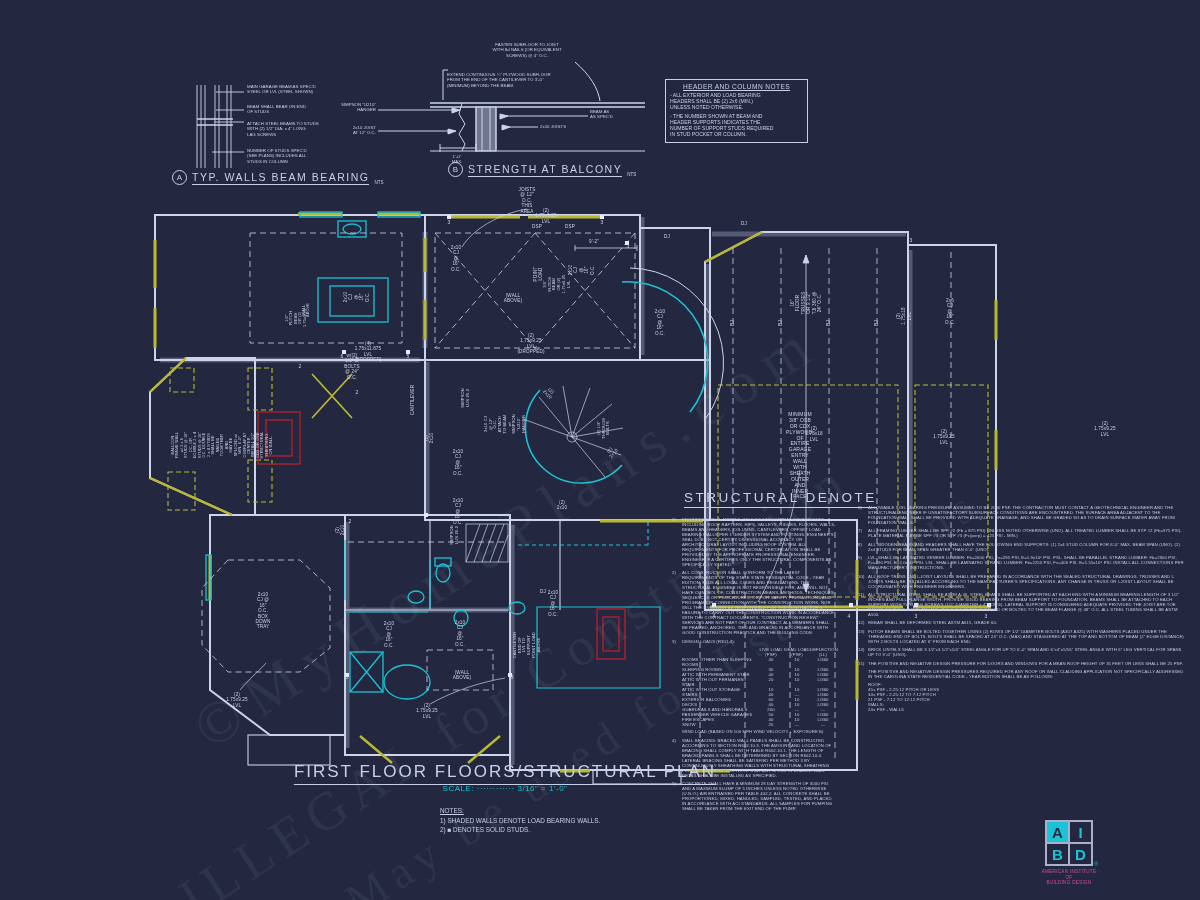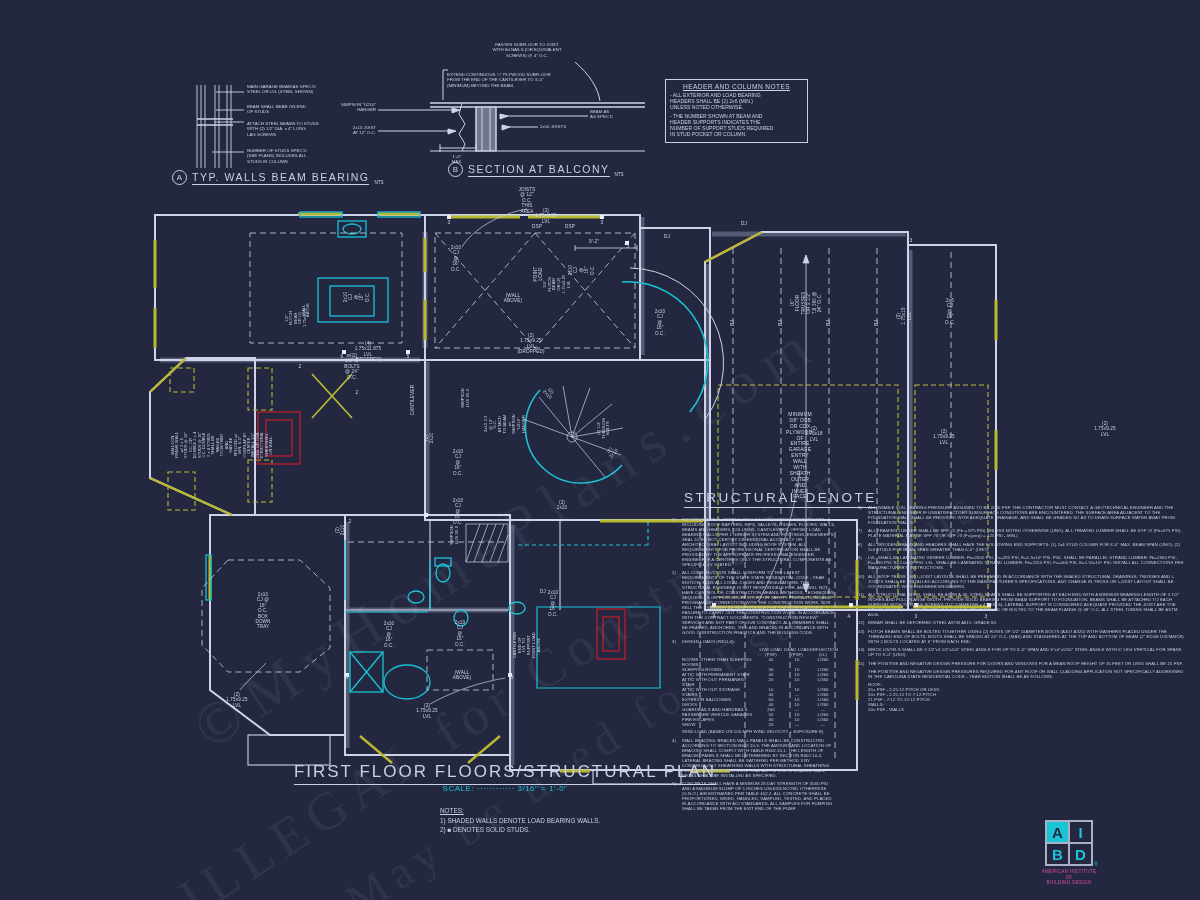--- a/index.html
+++ b/index.html
@@ -237,21 +237,21 @@
 (SEE PLANS) INCLUDES ALL
 STUDS IN COLUMN</div>
     </div>
   <div class="det-title" style="left:172px;top:170px;">
     <span class="bub">A</span>
     <span class="dt">TYP. WALLS BEAM BEARING</span>
     <span class="nts">NTS</span>
   </div>
   <div class="det-title" style="left:448px;top:162px;">
     <span class="bub">B</span>
-    <span class="dt">SECTION AT BALCONY</span>
+    <span class="dt">STRENGTH AT BALCONY</span>
     <span class="nts">NTS</span>
   </div>
   <div class="ann c" style="left:527px;top:42px;">FASTEN SUBFLOOR TO JOIST
 WITH 8d NAILS (OR EQUIVALENT
 SCREWS) @ 4" O.C.</div>
   <div class="ann" style="left:447px;top:72px;">EXTEND CONTINUOUS ¾" PLYWOOD SUBFLOOR
 FROM THE END OF THE CANTILEVER TO 3'-0"
 (MINIMUM) BEYOND THE BEAM.</div>
   <div class="ann r" style="left:376px;top:102px;">SIMPSON "U210"
 HANGER</div>

